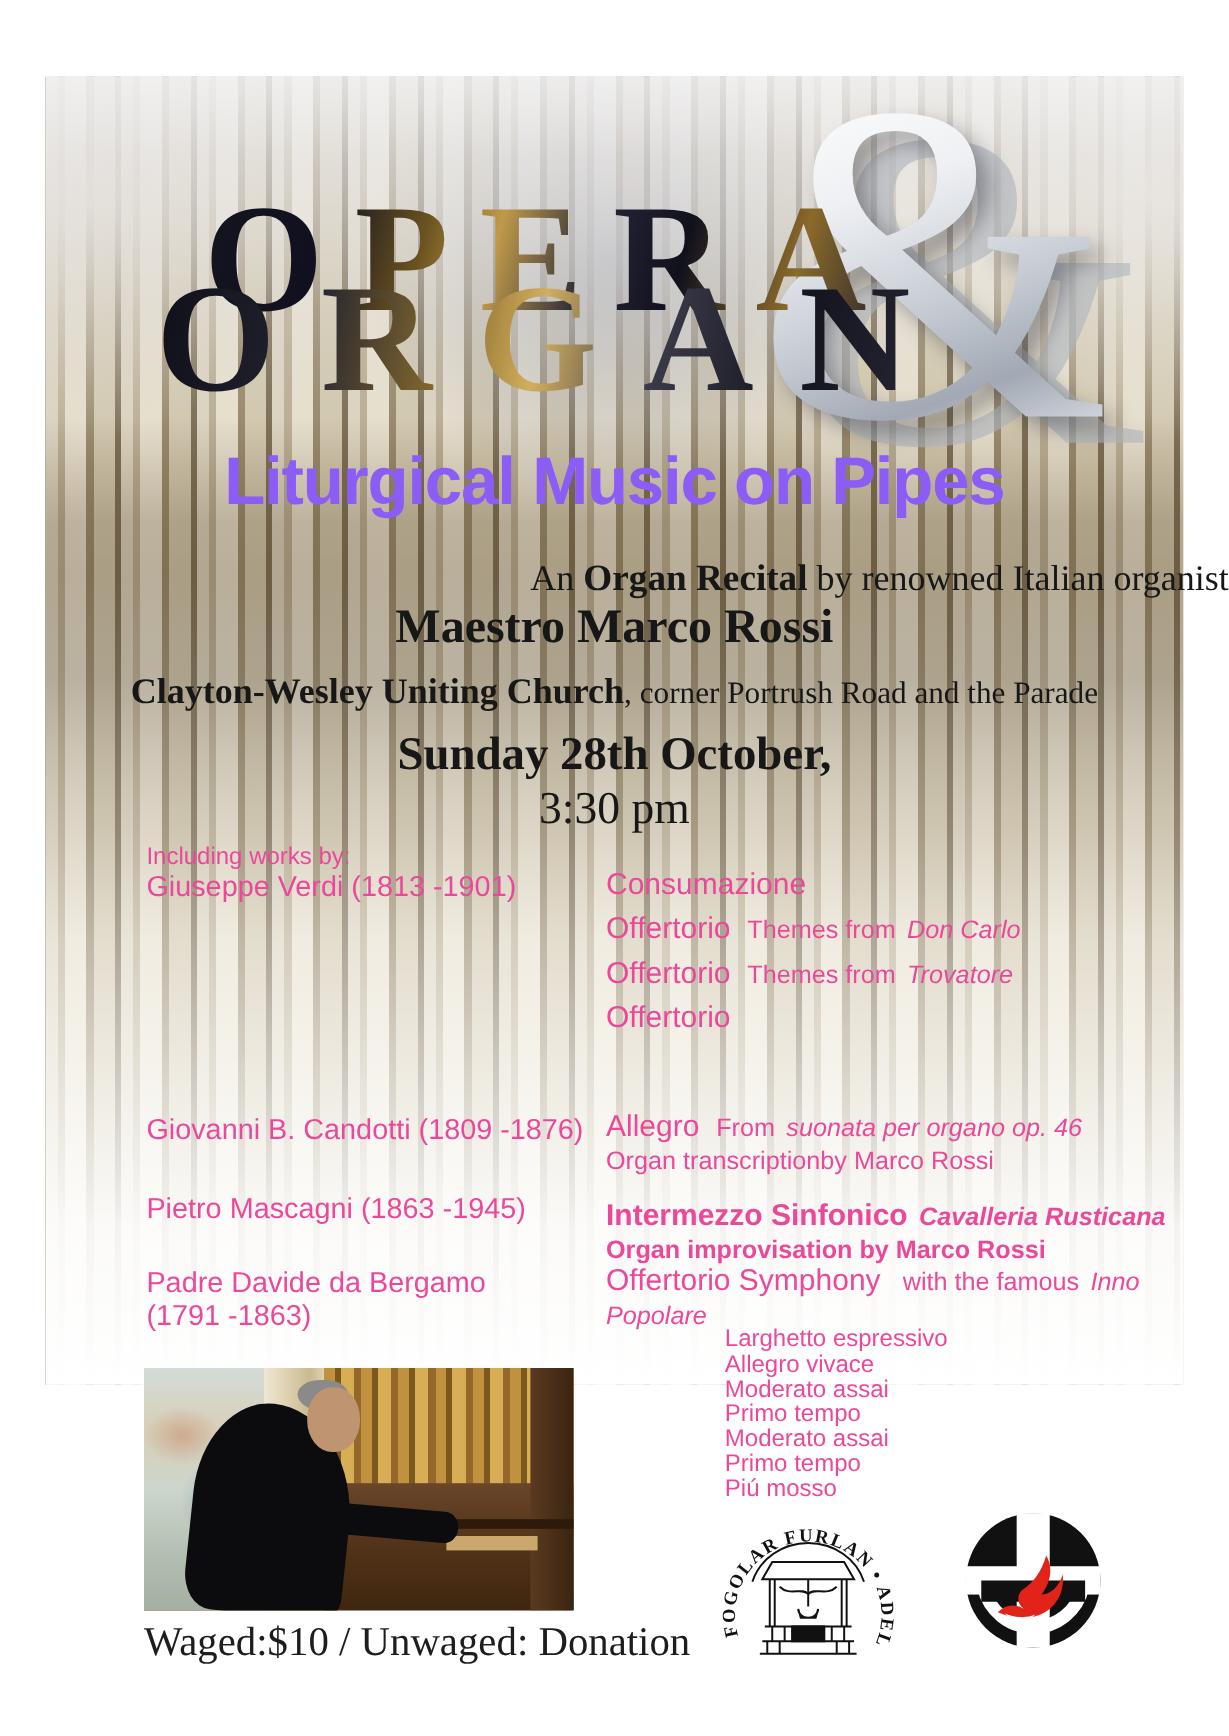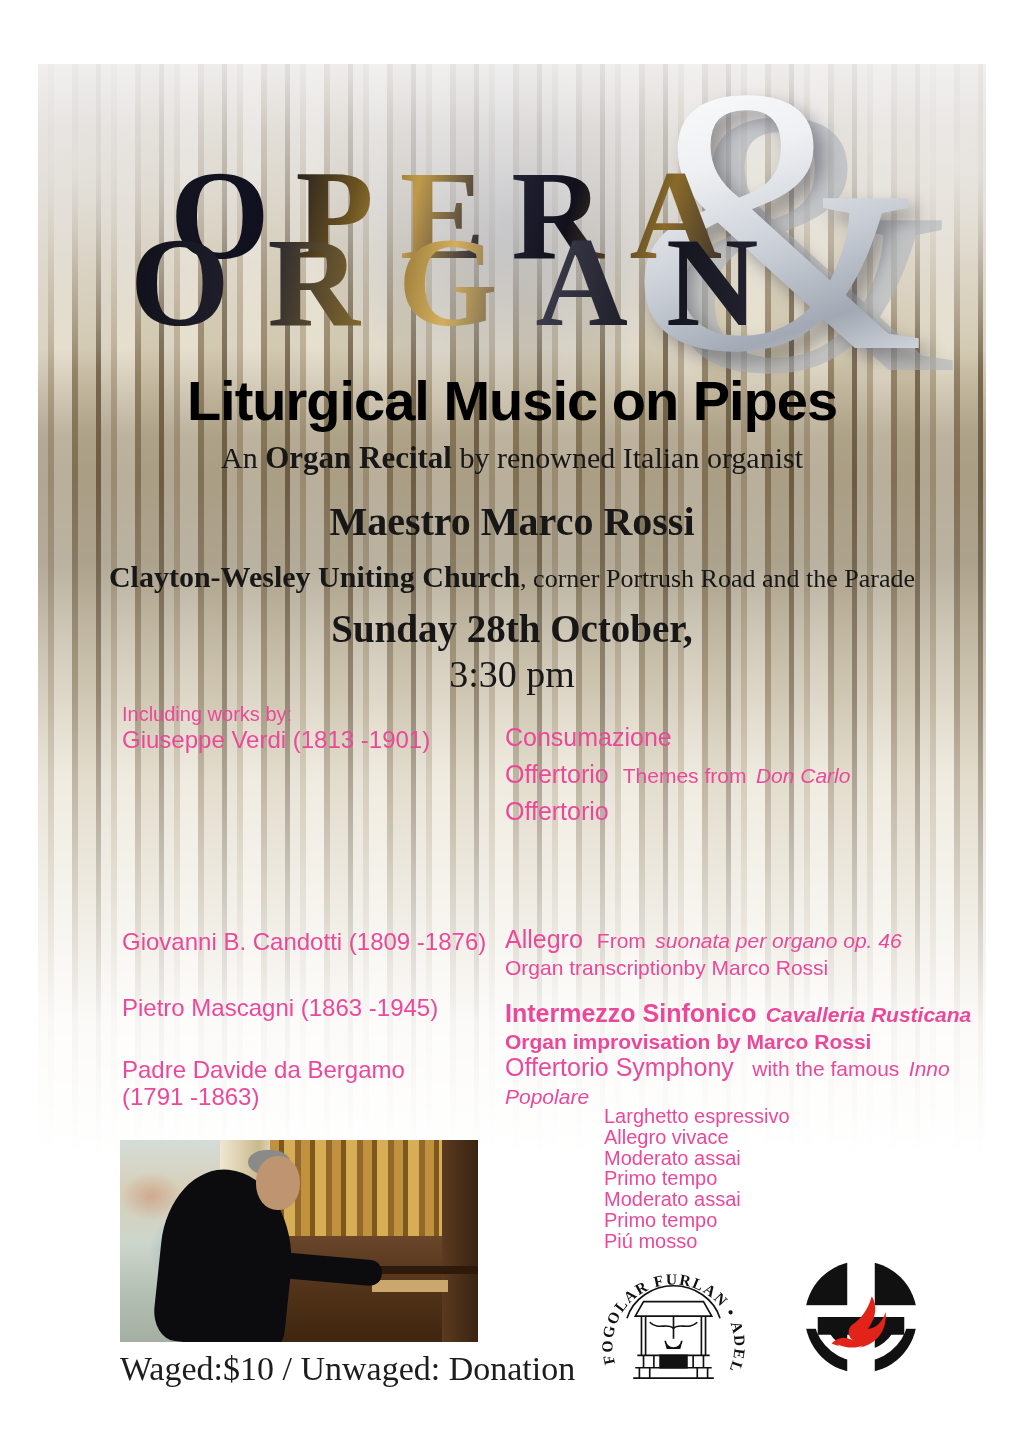--- a/index.html
+++ b/index.html
@@ -39,26 +39,26 @@
   .amp { position:absolute; font-family:"Liberation Serif", serif; font-size:380px; line-height:1; }
   .amp-ghost { left:664px; top:52px; color:#aeb4bd; opacity:0.6; }
   .amp-shadow { left:640px; top:40px; color:rgba(25,25,40,0.38); filter:blur(9px); }
   .amp-main {
     left:630px; top:30px; color:transparent;
     background-image:linear-gradient(160deg,#ffffff 8%,#eef0f3 34%,#c9ced6 56%,#a2a9b4 74%,#e2e5ea 92%);
     -webkit-background-clip:text; background-clip:text;
   }
   .subtitle {
     position:absolute; left:0; top:368px; width:1024px; text-align:center;
-    font-size:56px; font-weight:bold; letter-spacing:-1px; color:#000000;
+    font-size:56px; font-weight:bold; letter-spacing:-1px; color:#8b5cf6;
   }
   
   .serifline { position:absolute; left:0; width:1024px; text-align:center;
     font-family:"Liberation Serif", serif; color:#171717; }
-  .recital-line { top:440px; font-size:30px; }
+  .recital-line { top:464px; font-size:30px;text-align:right; }
   .recital-line b { font-size:31px; }
   .artist-line  { top:498px; font-size:40px; font-weight:bold; }
   .venue-line   { top:560px; font-size:26px; }
   .venue-line b { font-size:30px; }
   .date-line    { top:606px; font-size:39px; font-weight:bold; }
   .time-line    { top:652px; font-size:38px; }
   
   .prog { position:absolute; color:#ec4899; }
   .works-intro { left:122px; top:703px; font-size:20px; }
   .composer { left:122px; font-size:24px; line-height:27px; width:380px; }
@@ -142,20 +142,24 @@
   <div class="prog composer c-verdi">Giuseppe Verdi (1813 -1901)</div>
   <div class="prog workcol w-verdi">
     <div class="work">
       <span class="wt">Consumazione</span>
     </div>
     <div class="work">
       <span class="wt">Offertorio</span><span class="wd">Themes from</span>
       <span class="wi">Don Carlo</span>
     </div>
     <div class="work">
+      <span class="wt">Offertorio</span><span class="wd">Themes from</span>
+      <span class="wi">Trovatore</span>
+    </div>
+    <div class="work">
       <span class="wt">Offertorio</span>
     </div>
   </div>
 
   <div class="prog composer c-candotti">Giovanni B. Candotti (1809 -1876)</div>
   <div class="prog workcol w-candotti">
     <div class="work">
       <span class="wt">Allegro</span><span class="wd">From</span>
       <span class="wi">suonata per organo op. 46</span>
       <div class="wline2">Organ transcriptionby Marco Rossi</div>

